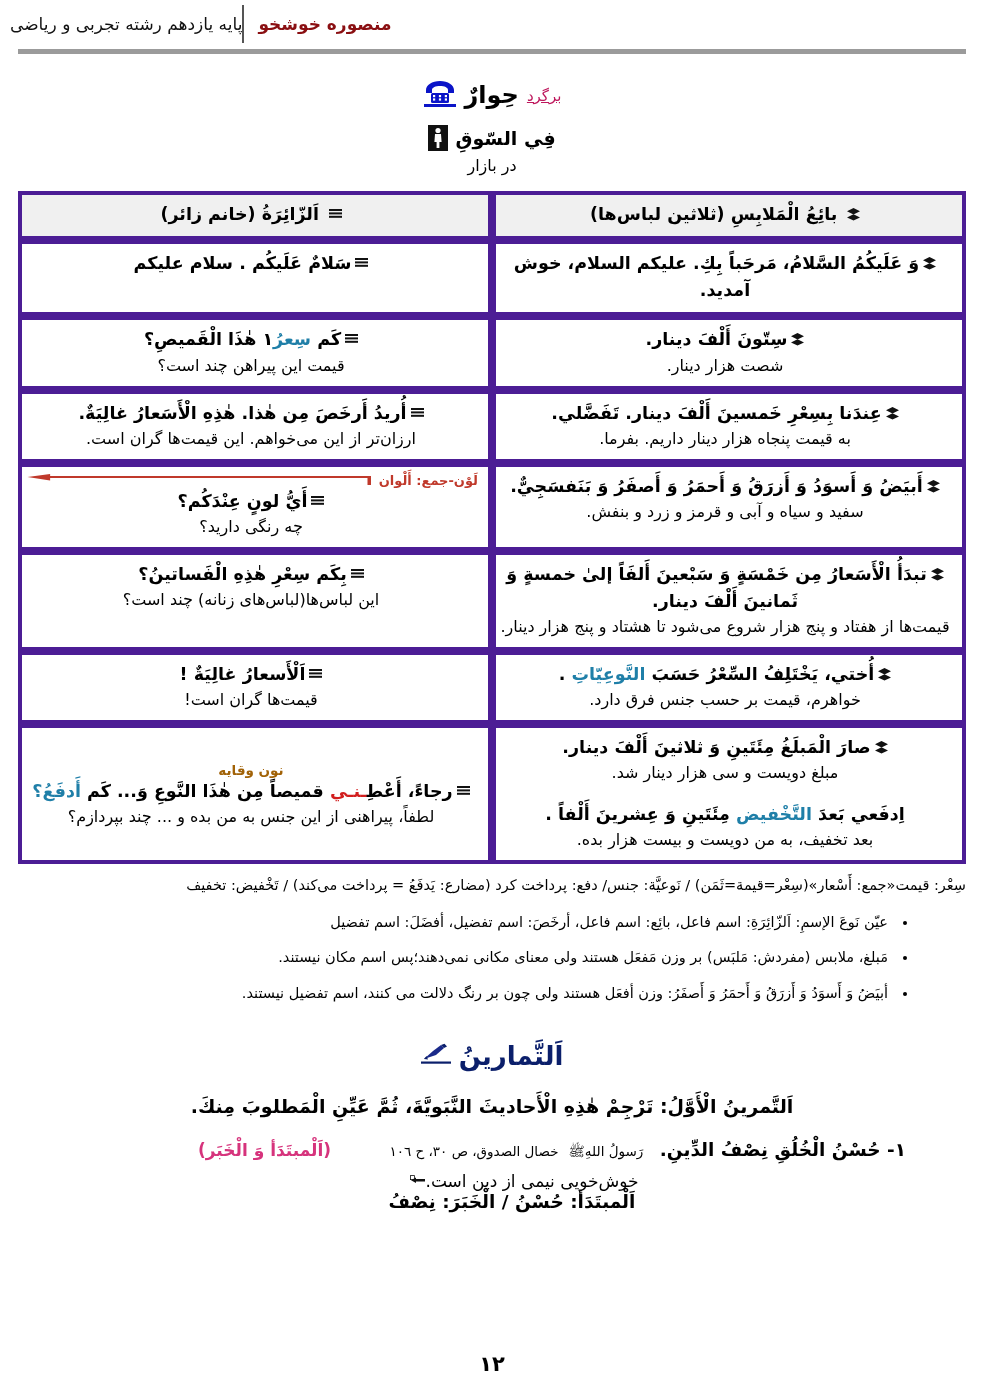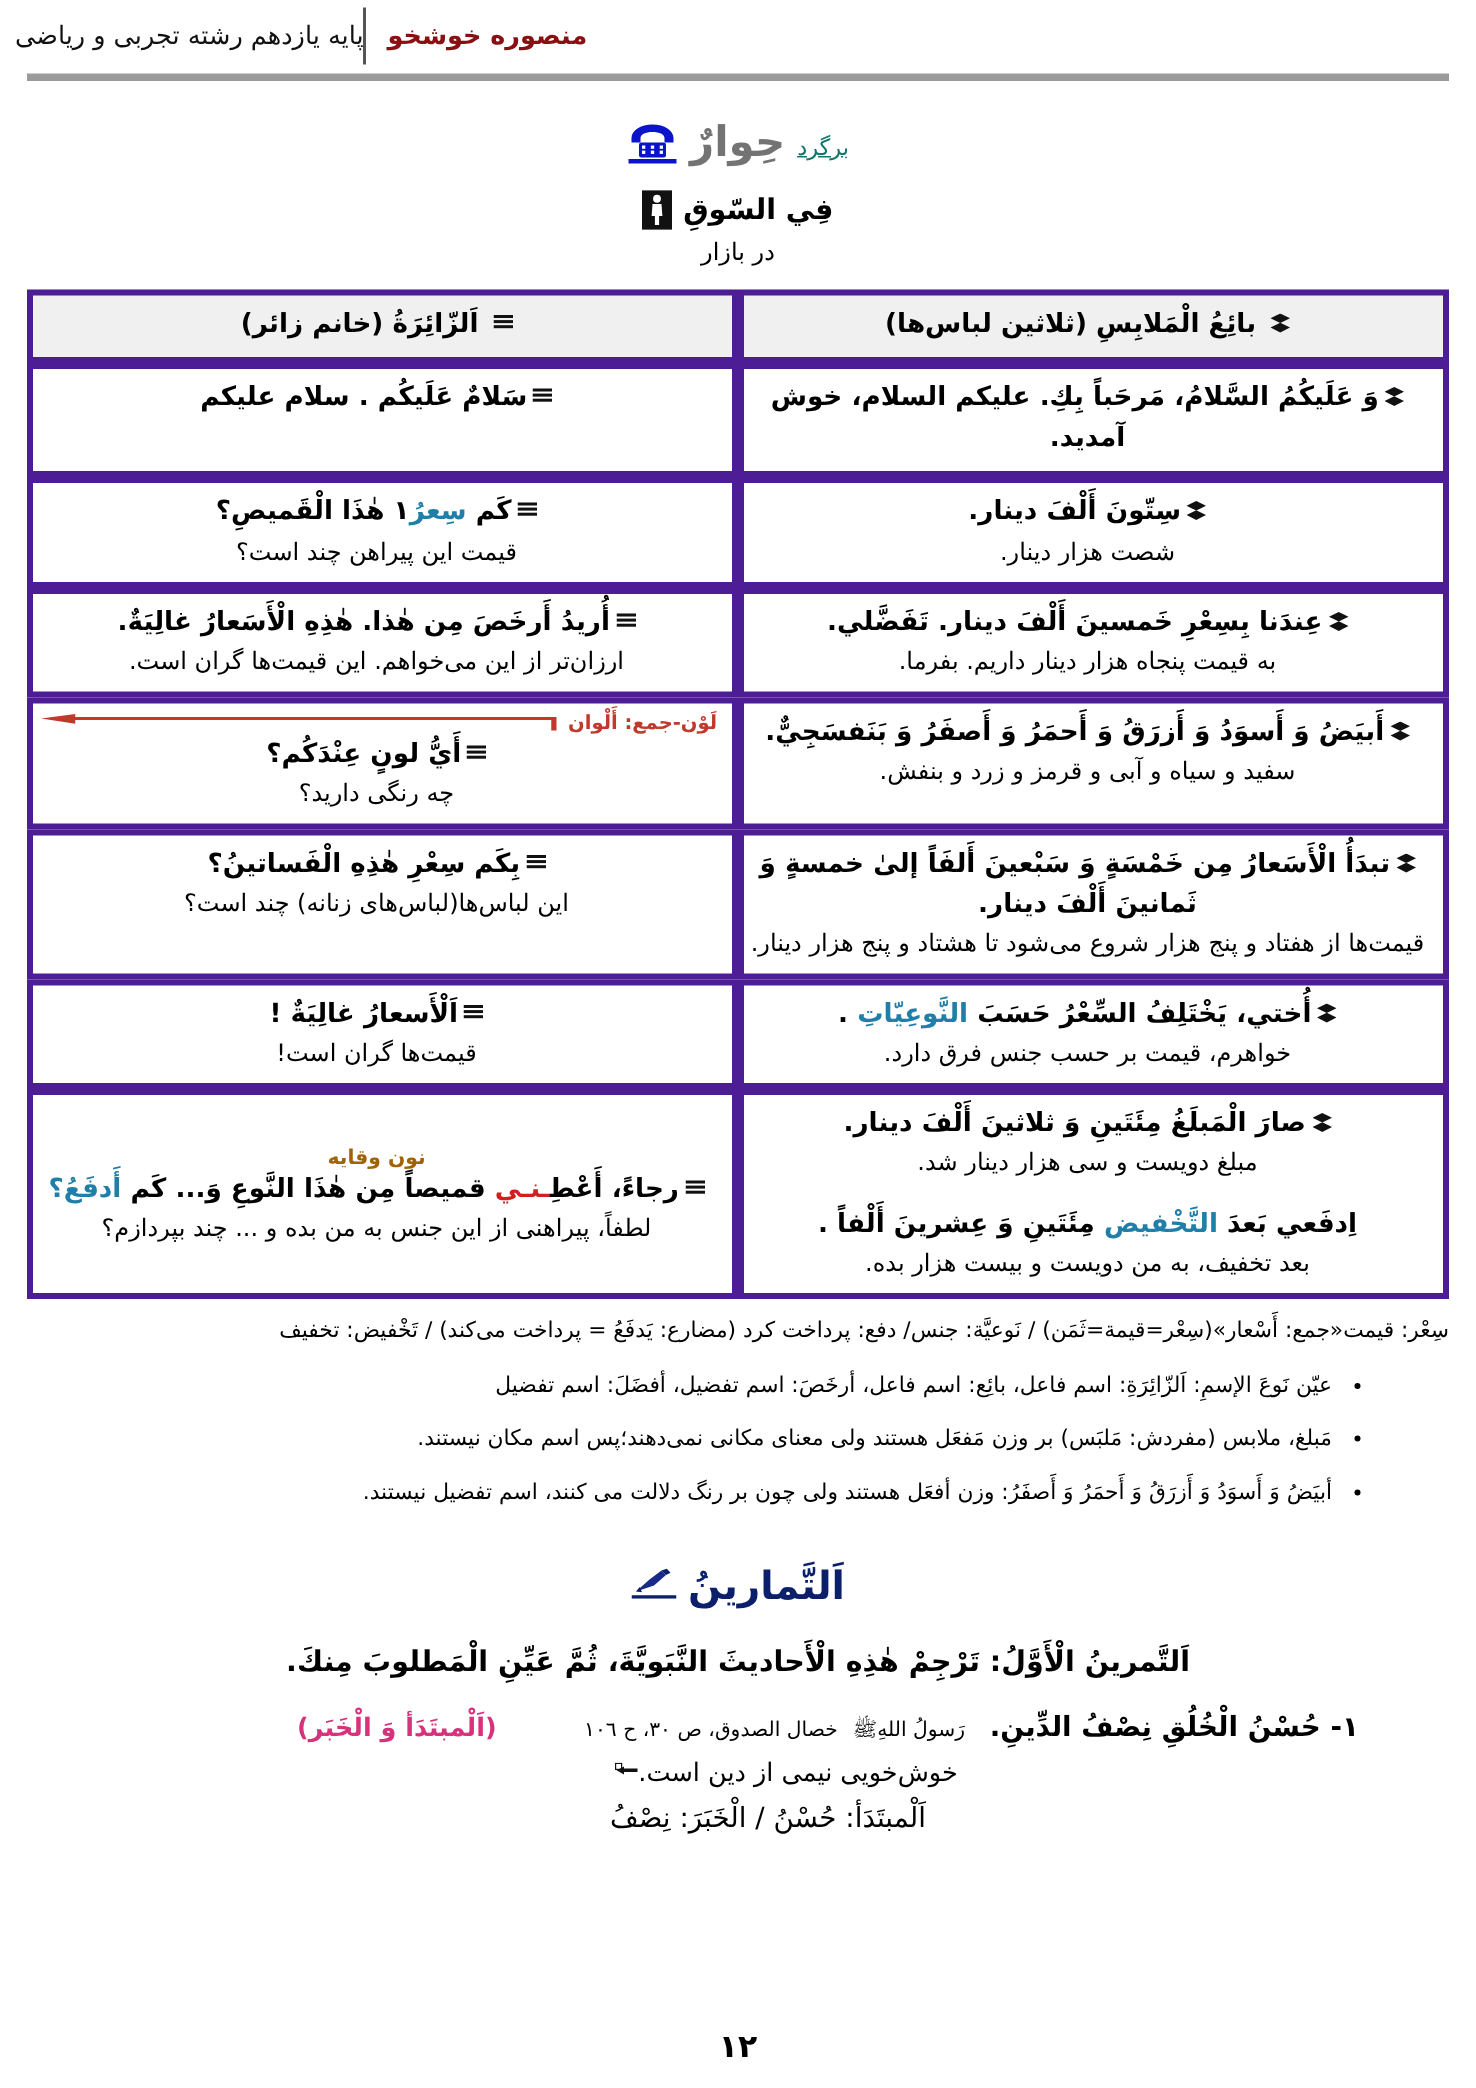--- a/index.html
+++ b/index.html
@@ -62,28 +62,28 @@
     text-align: center;
   }
   .title-line {
     display: inline-flex;
     flex-direction: row-reverse;
     align-items: flex-end;
     justify-content: center;
     gap: 8px;
   }
   .title-word {
-    font-size: 28px;
-    font-weight: bold;
-    color: #737373;
+    font-size: 24px;
+    font-weight: bold;
+    color: #000000;
     letter-spacing: 0;
   }
   .title-sub {
     font-size: 15px;
-    color: #0f766e;
+    color: #be185d;
     text-decoration: underline;
     padding-bottom: 4px;
   }
   .phone-icon {
     display: inline-block;
     width: 34px;
     height: 30px;
     position: relative;
     margin-bottom: 1px;
   }
@@ -263,22 +263,21 @@
   .hand-icon {
     display: inline-block;
     width: 16px;
     height: 13px;
     margin-left: 4px;
     vertical-align: -1px;
   }
   .hadith-answer {
     text-align: center;
     font-size: 18.5px;
-    font-weight: normal;
-    margin-top: 10px;
+    font-weight: bold;
     padding-left: 40px;
   }
 
   
   .page-number {
     position: absolute;
     left: 0;
     right: 0;
     bottom: 16px;
     text-align: center;

